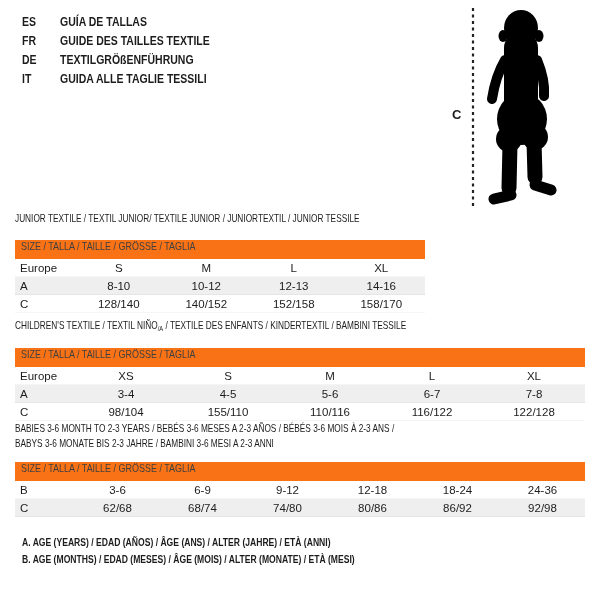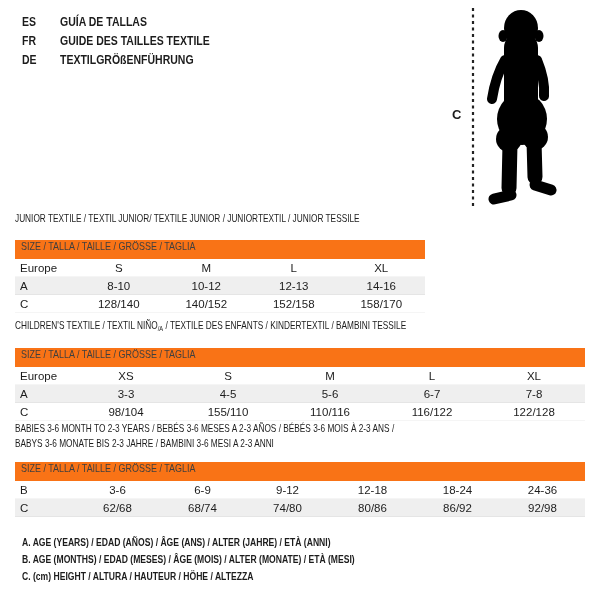--- a/index.html
+++ b/index.html
@@ -54,20 +54,24 @@
       <span class="lang-code"><span class="cond-s">ES</span></span>
       <span class="lang-label"><span class="cond-s">GUÍA DE TALLAS</span></span>
     </div>
     <div class="lang-row">
       <span class="lang-code"><span class="cond-s">FR</span></span>
       <span class="lang-label"><span class="cond-s">GUIDE DES TAILLES TEXTILE</span></span>
     </div>
     <div class="lang-row">
       <span class="lang-code"><span class="cond-s">DE</span></span>
       <span class="lang-label"><span class="cond-s">TEXTILGRÖßENFÜHRUNG</span></span>
+    </div>
+    <div class="lang-row">
+      <span class="lang-code"><span class="cond-s">IT</span></span>
+      <span class="lang-label"><span class="cond-s">GUIDA ALLE TAGLIE TESSILI</span></span>
     </div>
   </div>
 
   <div class="fig-label">C</div>
 
   <svg class="dash-line" width="4" height="200">
     <line x1="2" y1="0" x2="2" y2="200" stroke="#222222" stroke-width="2.2" stroke-dasharray="3 3.5"></line>
   </svg>
 
   <svg class="baby" width="90" height="200" viewBox="0 0 90 200">
@@ -131,21 +135,21 @@
         <div class="trow">
           <div class="tlabel">Europe</div>
           <div class="tcell">XS</div>
           <div class="tcell">S</div>
           <div class="tcell">M</div>
           <div class="tcell">L</div>
           <div class="tcell">XL</div>
         </div>
         <div class="trow shaded">
           <div class="tlabel">A</div>
-          <div class="tcell">3-3</div>
+          <div class="tcell">3-4</div>
           <div class="tcell">4-5</div>
           <div class="tcell">5-6</div>
           <div class="tcell">6-7</div>
           <div class="tcell">7-8</div>
         </div>
         <div class="trow">
           <div class="tlabel">C</div>
           <div class="tcell">98/104</div>
           <div class="tcell">155/110</div>
           <div class="tcell">110/116</div>
@@ -183,16 +187,15 @@
           <div class="tcell">80/86</div>
           <div class="tcell">86/92</div>
           <div class="tcell">92/98</div>
         </div>
       </div>
   </div>
 
   <div class="notes">
     <div class="note-line"><span class="cond-m">A. AGE (YEARS) / EDAD (AÑOS) / ÂGE (ANS) / ALTER (JAHRE) / ETÀ (ANNI)</span></div>
     <div class="note-line"><span class="cond-m">B. AGE (MONTHS) / EDAD (MESES) / ÂGE (MOIS) / ALTER (MONATE) / ETÀ (MESI)</span></div>
-    <div class="note-line"><span class="cond-m">C. (cm) HEIGHT / ALTURA / HAUTEUR / HÖHE / ALTEZZA</span></div>
   </div>
 
 </div>
 
 </body></html>

